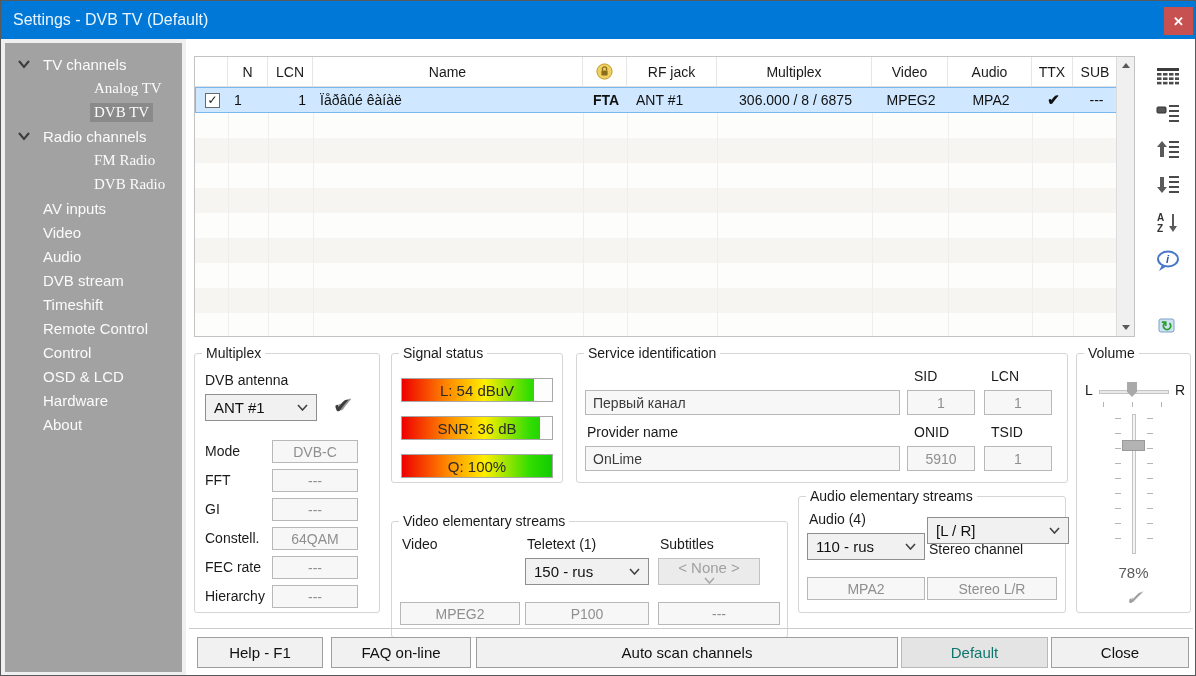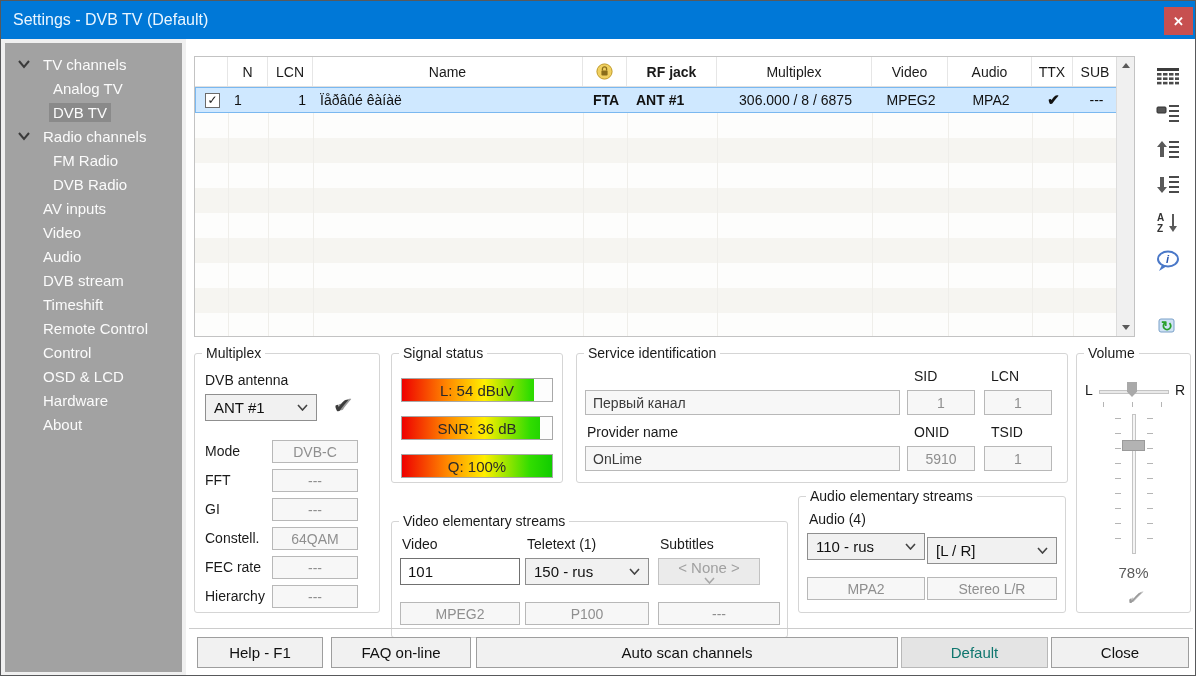--- a/index.html
+++ b/index.html
@@ -17,39 +17,39 @@
                display:flex; align-items:center; justify-content:center; cursor:default; }
 
   
   .sidebar { position:absolute; left:4px; top:42px; width:177px; height:629px;
              background:#a2a2a2; padding-top:9px; }
   .tree-item { height:24px; display:flex; align-items:center; color:#fbfbfb;
                font-size:15px; white-space:nowrap; }
   .tree-item .chev { width:14px; height:10px; margin-left:12px; margin-right:8px; }
   .tree-item.lvl0 { padding-left:34px; }
   .tree-item.lvl0.haschev { padding-left:0; }
-  .tree-item.lvl1 { padding-left:44px; }
+  .tree-item.lvl1 { padding-left:85px;font-family:Liberation Serif, serif; }
   .tree-label { padding:1px 4px; }
   .tree-item.selected .tree-label { background:#8a8a8a; }
 
   
   .main { position:absolute; left:185px; top:38px; width:1011px; height:638px; background:#ffffff; }
 
   
   .ch-table { position:absolute; left:193px; top:55px; width:941px; height:281px;
               border:1px solid #c3c3c3; background:#fff; font-size:14px; }
   .t-head { display:flex; height:30px; border-bottom:1px solid #e0e0e0; }
   .t-head .cell { display:flex; align-items:center; justify-content:center;
                   border-right:1px solid #e6e6e6; color:#1a1a1a; }
   .t-row { display:flex; height:26px; background:#cfe8ff; border:1px solid #7ab8f0; }
   .t-row .cell { display:flex; align-items:center; justify-content:center; color:#111; }
   .c-cb{width:33px;} .c-n{width:40px;justify-content:flex-start !important;padding-left:5px;}
   .c-lcn{width:45px;justify-content:flex-end !important;padding-right:8px;}
   .c-name{width:270px;justify-content:flex-start !important;padding-left:6px;}
-  .c-lock{width:44px;} .c-rf{width:90px;justify-content:flex-start !important;padding-left:8px;font-weight:bold;}
+  .c-lock{width:44px;} .c-rf{width:90px;justify-content:flex-start !important;padding-left:8px;}
   .c-mux{width:155px;} .c-vid{width:76px;} .c-aud{width:84px;} .c-ttx{width:41px;} .c-sub{width:45px;}
   .t-head .c-rf{justify-content:center !important;padding-left:0;}
   .t-head .c-n{justify-content:center !important;padding-left:0;}
   .t-head .c-lcn{justify-content:center !important;padding-right:0;}
   .t-head .c-name{justify-content:center !important;padding-left:0;}
   .checkbox { width:15px; height:15px; background:#fff; border:1px solid #6a6a6a;
               display:flex; align-items:center; justify-content:center;
               font-size:12px; color:#222; }
   .fta { color:#12a112; font-weight:bold; }
   .ttx-check { color:#6cbf3a; font-size:15px; font-weight:bold; }
@@ -371,21 +371,20 @@
     <div class="ro-field ro-left" style="left:8px; top:92px; width:315px; height:25px;">OnLime</div>
     <div class="ro-field" style="left:330px; top:92px; width:68px; height:25px;">5910</div>
     <div class="ro-field" style="left:407px; top:92px; width:68px; height:25px;">1</div>
   </div>
 
   <div class="group" style="left:390px; top:495px; width:397px; height:117px;margin-top:25px;">
     <span class="legend">Video elementary streams</span>
     <span class="lbl" style="left:10px; top:14px;">Video</span>
     <span class="lbl" style="left:135px; top:14px;">Teletext (1)</span>
     <span class="lbl" style="left:268px; top:14px;">Subtitles</span>
-    <div class="text-input" style="left:8px; top:36px; width:120px;">101</div>
     <div class="combo" style="left:133px; top:36px; width:124px;">
       <span>150 - rus</span>
       <svg width="11" height="7" viewBox="0 0 11 7">
           <path d="M1 1 L5.5 6 L10 1" stroke="#444" stroke-width="1.6" fill="none"></path>
         </svg>
     </div>
     <div class="combo disabled" style="left:266px; top:36px; width:102px;flex-direction:column;">
       <span>&lt; None &gt;</span>
       <svg width="11" height="7" viewBox="0 0 11 7">
           <path d="M1 1 L5.5 6 L10 1" stroke="#a8a8a8" stroke-width="1.6" fill="none"></path>
@@ -399,21 +398,21 @@
   <div class="group" style="left:797px; top:495px; width:268px; height:117px;">
     <span class="legend">Audio elementary streams</span>
     <span class="lbl" style="left:10px; top:14px;">Audio (4)</span>
     <span class="lbl" style="left:130px; top:32px;margin-top:12px;">Stereo channel</span>
     <div class="combo" style="left:8px; top:36px; width:118px;">
       <span>110 - rus</span>
       <svg width="11" height="7" viewBox="0 0 11 7">
           <path d="M1 1 L5.5 6 L10 1" stroke="#444" stroke-width="1.6" fill="none"></path>
         </svg>
     </div>
-    <div class="combo" style="left:128px; top:40px; width:130px;gap:40px;">
+    <div class="combo" style="left:128px; top:20px; width:142px;gap:40px;">
       <span>[L / R]</span>
       <svg width="11" height="7" viewBox="0 0 11 7">
           <path d="M1 1 L5.5 6 L10 1" stroke="#444" stroke-width="1.6" fill="none"></path>
         </svg>
     </div>
     <div class="ro-field" style="left:8px; top:80px; width:118px;">MPA2</div>
     <div class="ro-field" style="left:128px; top:80px; width:130px;">Stereo L/R</div>
   </div>
 
   <div class="group" style="left:1075px; top:352px; width:115px; height:260px;">

